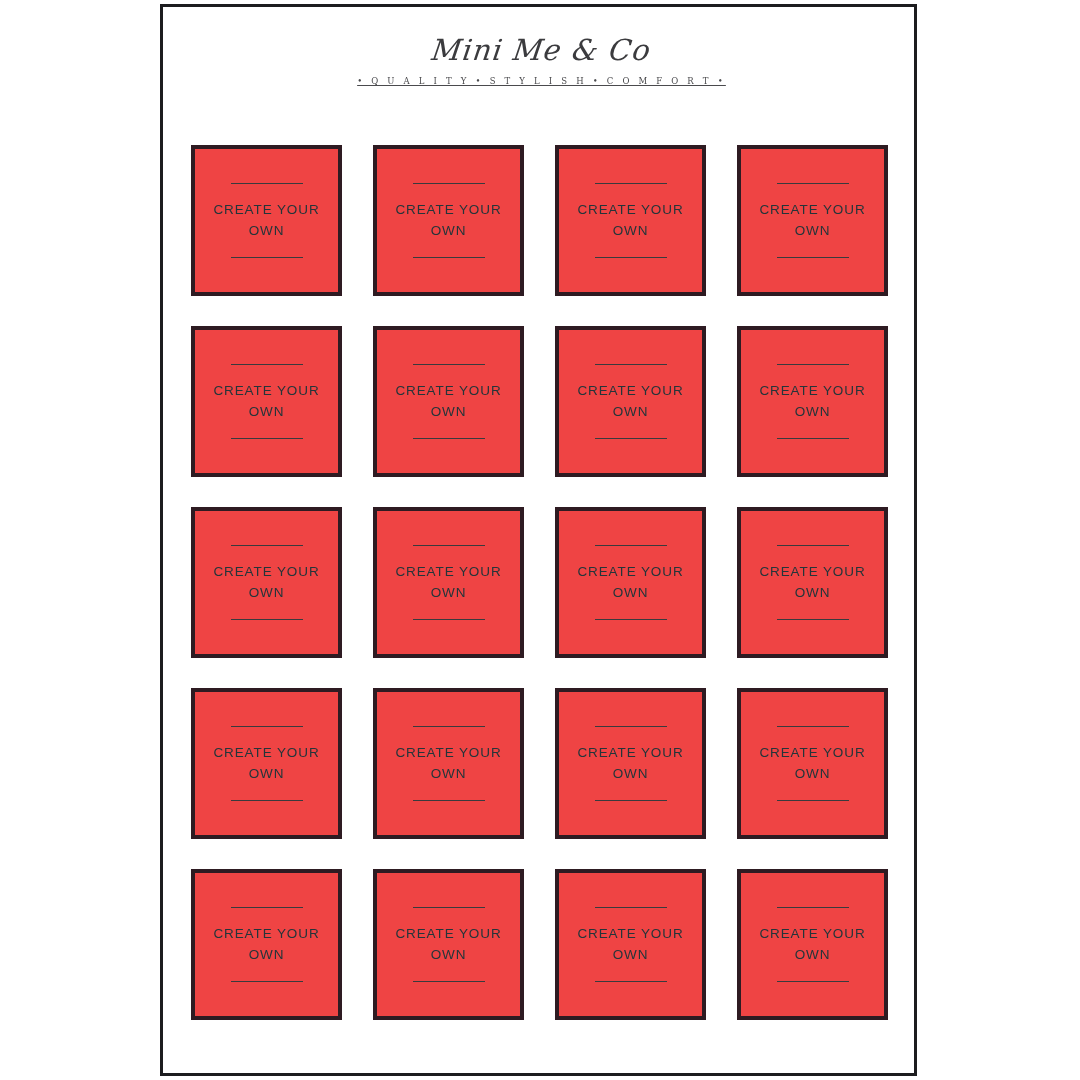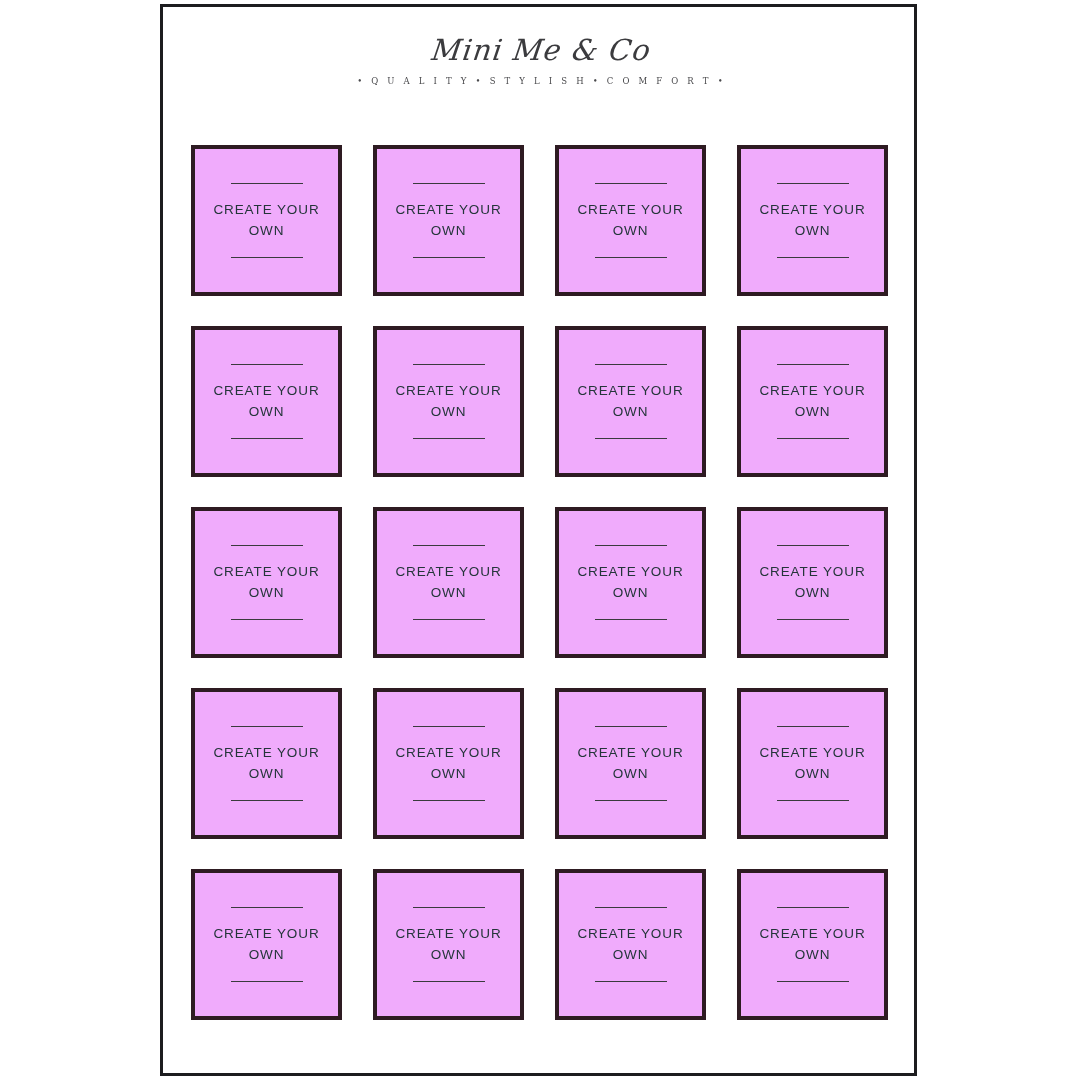--- a/index.html
+++ b/index.html
@@ -53,40 +53,41 @@
     transform: skewX(-8deg);
     opacity: 0.92;
   }
   .brand-tagline {
     margin-top: 9px;
     font-family: "DejaVu Serif", serif;
     font-size: 8.5px;
     letter-spacing: 3.2px;
     color: #4a4a4d;
     white-space: nowrap;
+    text-decoration: underline;
   }
 
   
   .grid {
     position: absolute;
     left: 28px;
     top: 138px;
     width: 700px;
     display: grid;
     grid-template-columns: repeat(4, 151px);
     grid-column-gap: 31px;
     grid-row-gap: 30px;
   }
 
   .label-card {
     position: relative;
     width: 151px;
     height: 151px;
     border: 4px solid #2e1b22;
-    background: #f0abfc;
+    background: #ef4444;
     box-sizing: border-box;
     display: flex;
     flex-direction: column;
     align-items: center;
     justify-content: center;
   }
 
   .rule {
     width: 72px;
     height: 0;

